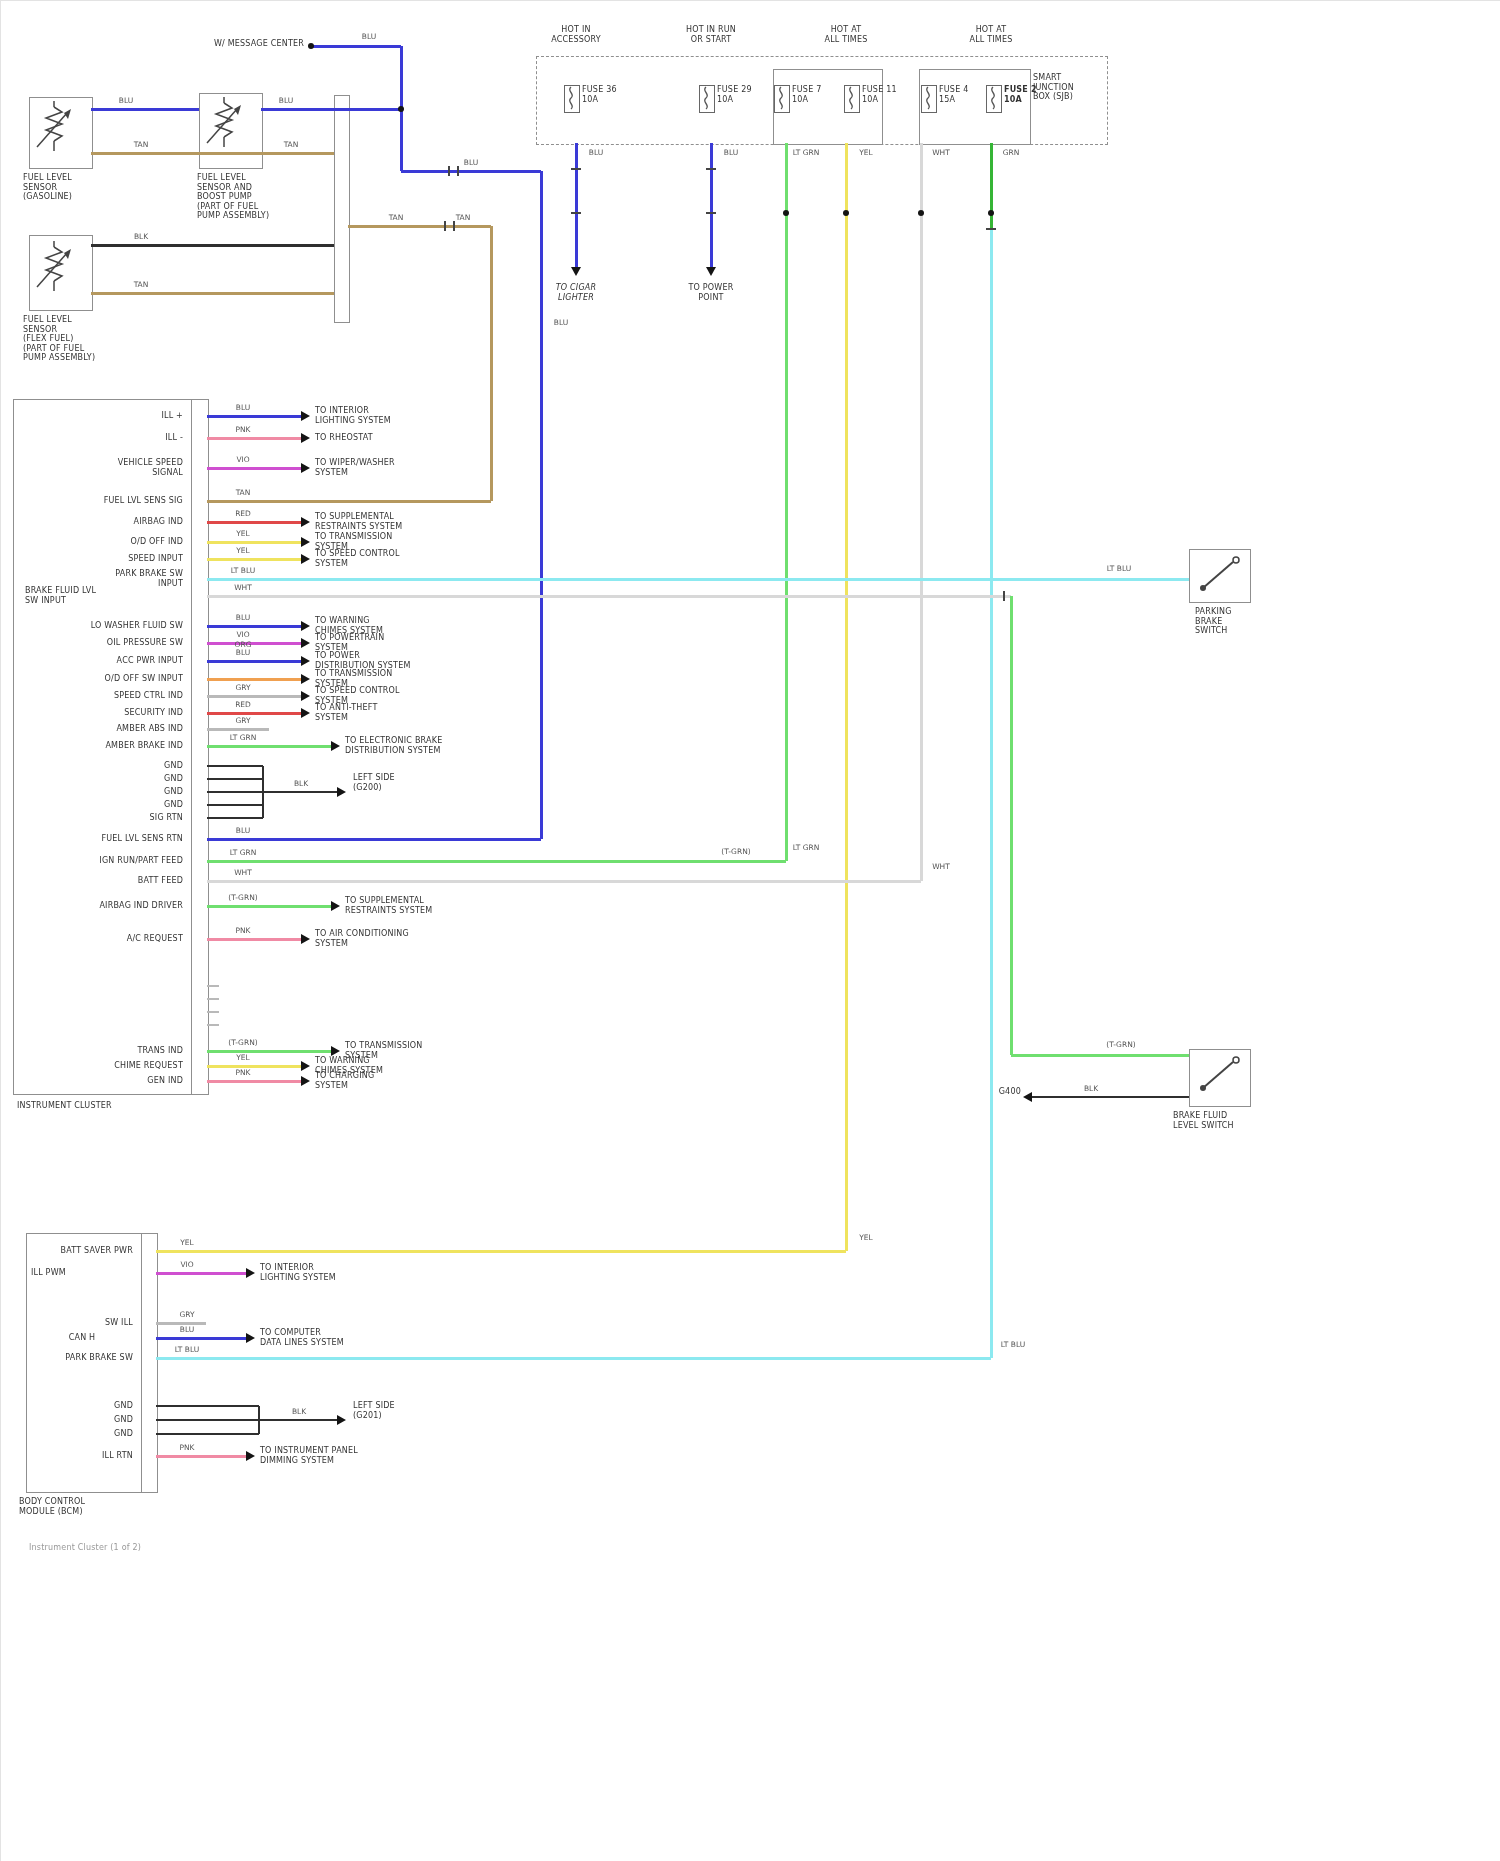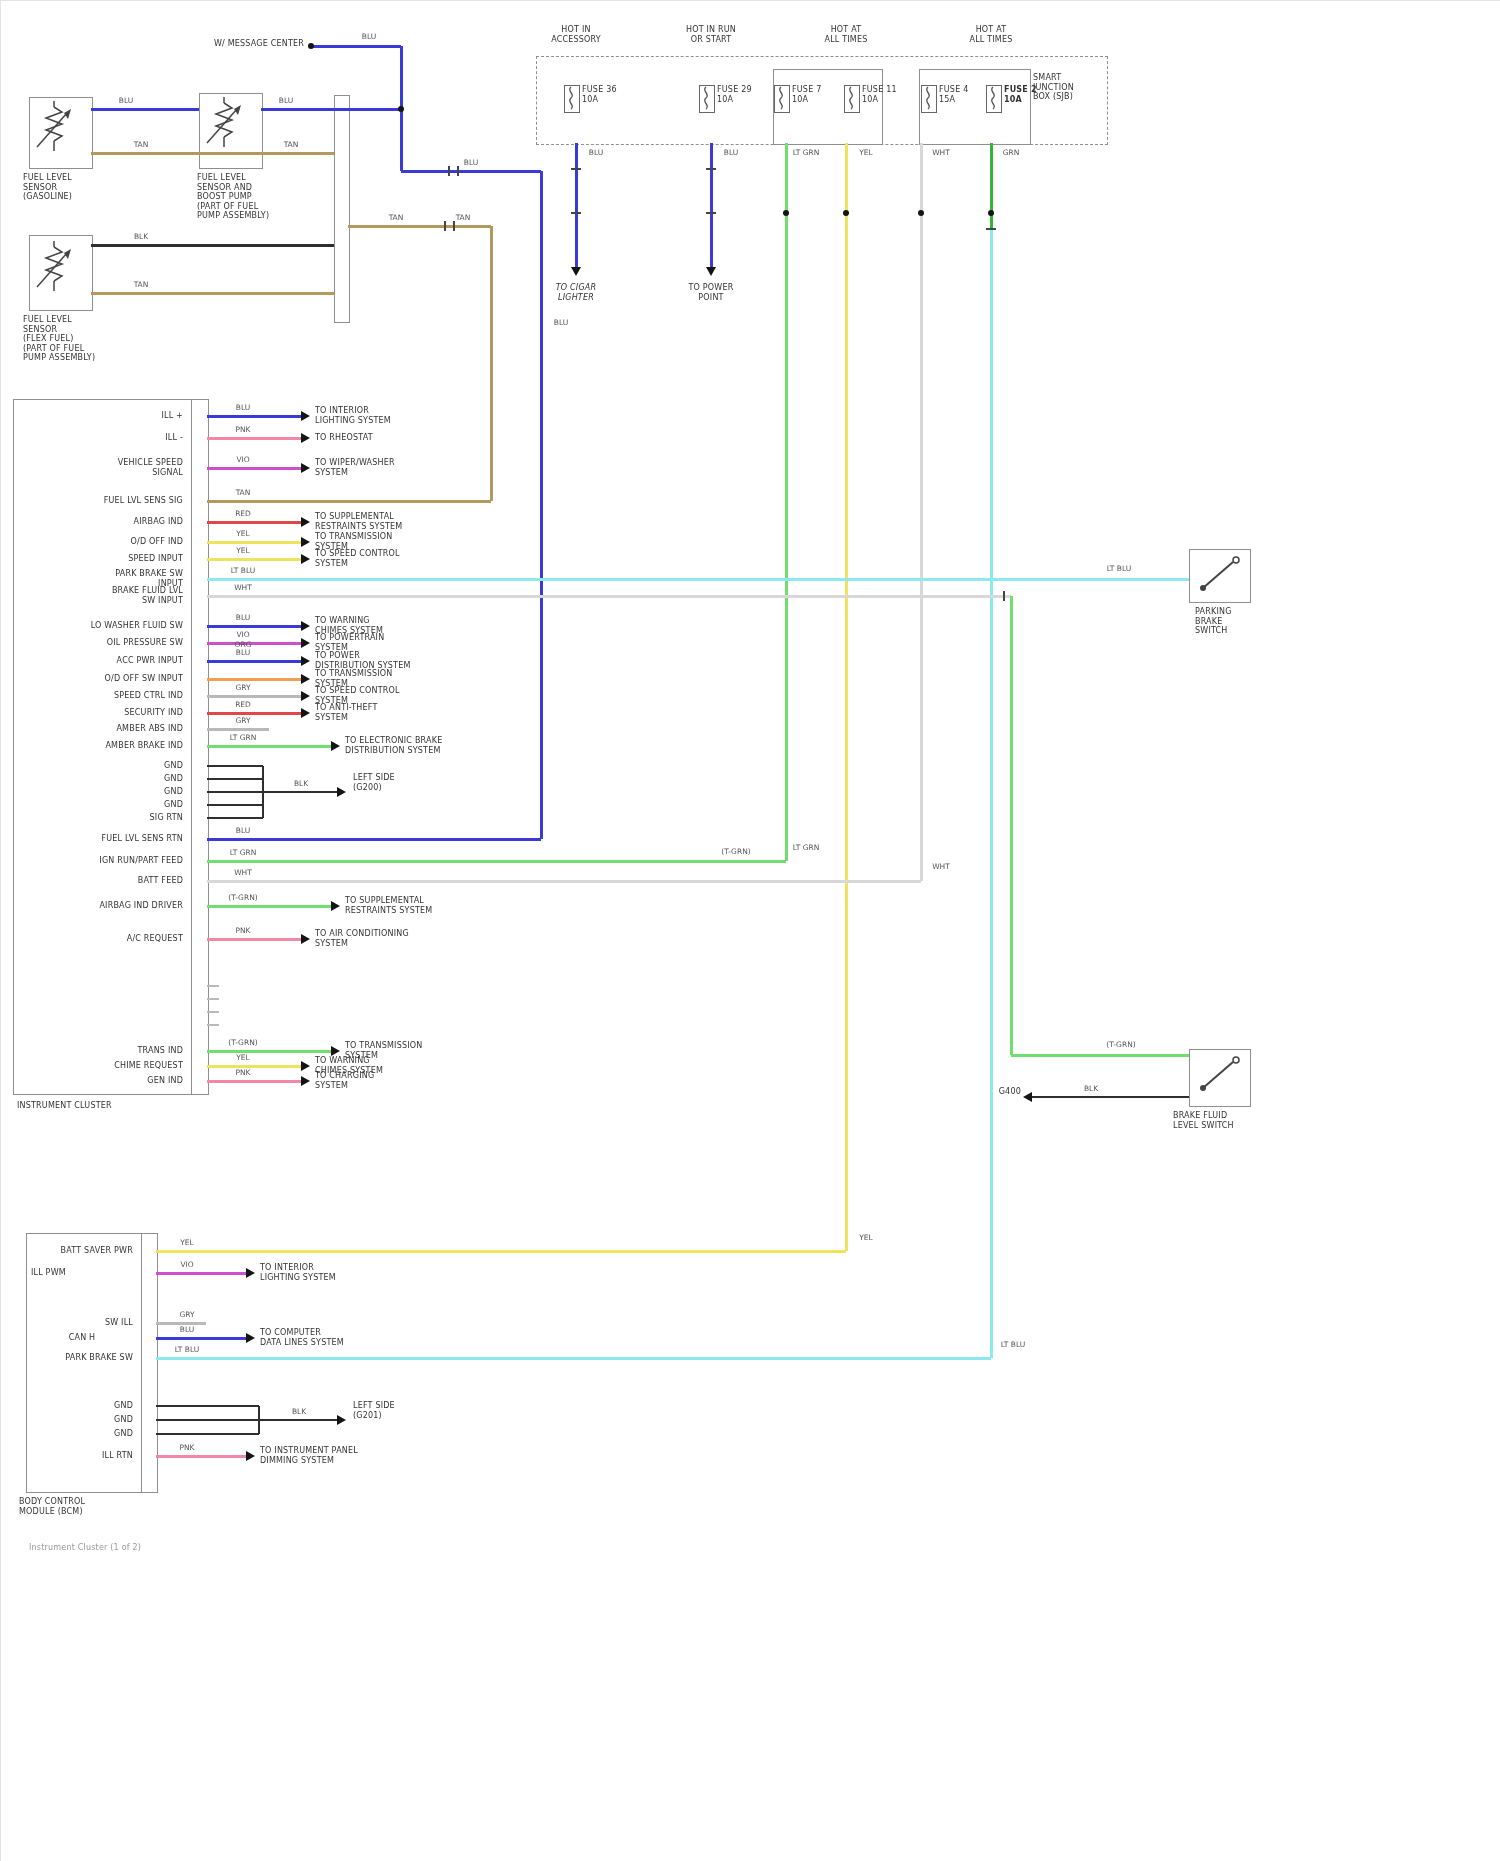--- a/index.html
+++ b/index.html
@@ -223,21 +223,21 @@
     <div class="lbl" style="left: 24px; top: 558px; width: 158px; text-align: right; transform: translateY(-55%);">SPEED INPUT</div>
     <div class="code" style="left: 212px; top: 546px;">YEL</div>
     <div class="lbl" style="left: 314px; top: 558px; width: 160px; text-align: left; transform: translateY(-55%);">TO SPEED CONTROL
 SYSTEM</div>
     <div class="abs" style="left: 206px; top: 577px; width: 982px; height: 3px; background: rgb(140, 233, 240);"></div>
     <div class="lbl" style="left: 24px; top: 578px; width: 158px; text-align: right; transform: translateY(-55%);">PARK BRAKE SW
 INPUT</div>
     <div class="code" style="left: 212px; top: 566px;">LT BLU</div>
     <div class="code" style="left: 1088px; top: 564px;">LT BLU</div>
     <div class="abs" style="left: 206px; top: 594px; width: 804px; height: 3px; background: rgb(216, 216, 216);"></div>
-    <div class="lbl" style="left: 24px; top: 595px; width: 158px; text-align: right; transform: translateY(-55%);">BRAKE FLUID LVL
+    <div class="lbl" style="left: 24px; top: 595px; width: 158px; transform: translateY(-55%);">BRAKE FLUID LVL
 SW INPUT</div>
     <div class="code" style="left: 212px; top: 583px;">WHT</div>
     <div class="code" style="left: 1090px; top: 1040px;">(T-GRN)</div>
     <div class="abs" style="left: 206px; top: 624px; width: 94px; height: 3px; background: rgb(58, 58, 214);"></div>
     <div class="abs" style="left: 300px; top: 620px; width: 0px; height: 0px; border-left: 9px solid rgb(20, 20, 20); border-top: 5px solid transparent; border-bottom: 5px solid transparent;"></div>
     <div class="lbl" style="left: 24px; top: 625px; width: 158px; text-align: right; transform: translateY(-55%);">LO WASHER FLUID SW</div>
     <div class="code" style="left: 212px; top: 613px;">BLU</div>
     <div class="lbl" style="left: 314px; top: 625px; width: 160px; text-align: left; transform: translateY(-55%);">TO WARNING
 CHIMES SYSTEM</div>
     <div class="abs" style="left: 206px; top: 641px; width: 94px; height: 3px; background: rgb(207, 79, 208);"></div>

